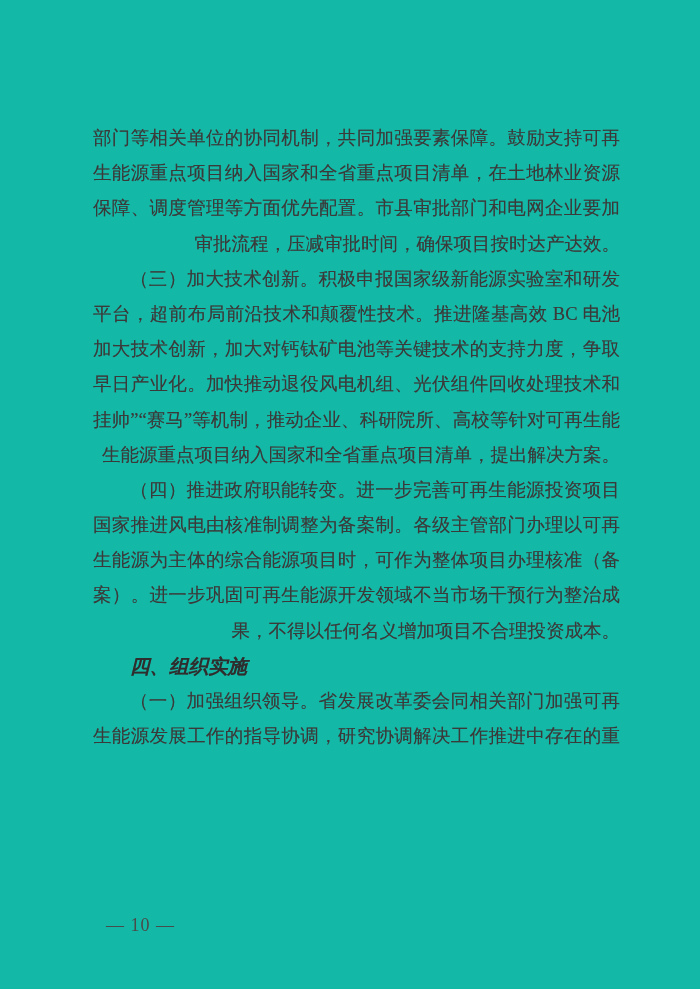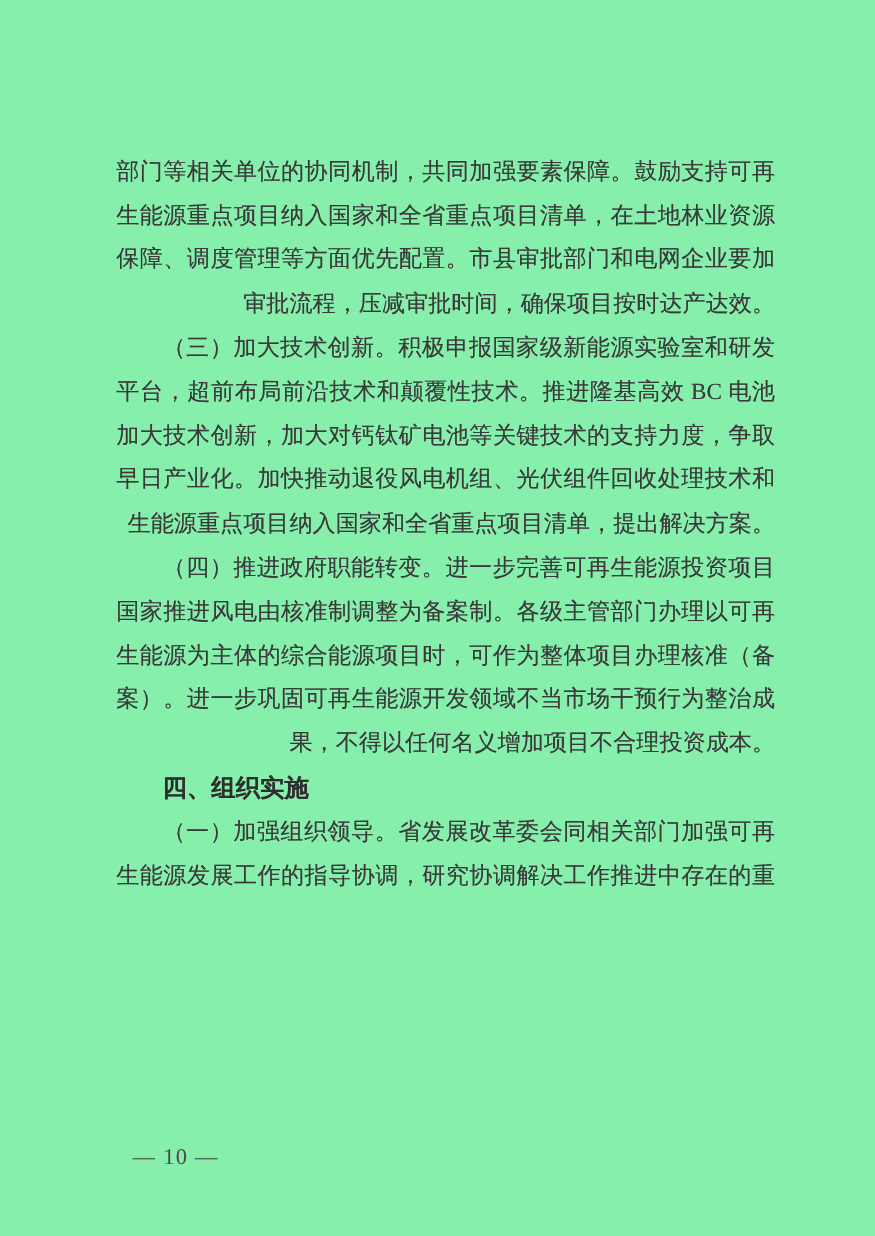--- a/index.html
+++ b/index.html
@@ -4,21 +4,21 @@
 <style>
   html, body {
     margin: 0;
     padding: 0;
     background: #ffffff;
   }
   .page {
     position: relative;
     width: 700px;
     height: 989px;
-    background: #86efac;
+    background: #14b8a6;
     overflow: hidden;
     font-family: "Liberation Serif", "DejaVu Serif", serif;
     color: #3a3a3a;
   }
   .content {
     position: absolute;
     left: 93px;
     top: 121px;
     width: 527px;
   }
@@ -40,20 +40,21 @@
   .line.indent {
     text-indent: 37px;
   }
   .line.heading {
     font-family: "Liberation Sans", "DejaVu Sans", sans-serif;
     font-weight: 700;
     font-size: 19.5px;
     color: #2e2e2e;
     text-align: left;
     text-align-last: auto;
+    font-style: italic;
   }
   .footer {
     position: absolute;
     left: 106px;
     top: 915px;
     font-size: 18px;
     letter-spacing: 1px;
     color: #4a4a4a;
     font-family: "Liberation Serif", "DejaVu Serif", serif;
   }
@@ -64,20 +65,21 @@
 <div class="page">
   <div class="content">
       <div class="line">部门等相关单位的协同机制，共同加强要素保障。鼓励支持可再</div>
       <div class="line">生能源重点项目纳入国家和全省重点项目清单，在土地林业资源</div>
       <div class="line">保障、调度管理等方面优先配置。市县审批部门和电网企业要加</div>
       <div class="line lastline">审批流程，压减审批时间，确保项目按时达产达效。</div>
       <div class="line indent">（三）加大技术创新。积极申报国家级新能源实验室和研发</div>
       <div class="line">平台，超前布局前沿技术和颠覆性技术。推进隆基高效 BC 电池</div>
       <div class="line">加大技术创新，加大对钙钛矿电池等关键技术的支持力度，争取</div>
       <div class="line">早日产业化。加快推动退役风电机组、光伏组件回收处理技术和</div>
+      <div class="line">挂帅”“赛马”等机制，推动企业、科研院所、高校等针对可再生能</div>
       <div class="line lastline">生能源重点项目纳入国家和全省重点项目清单，提出解决方案。</div>
       <div class="line indent">（四）推进政府职能转变。进一步完善可再生能源投资项目</div>
       <div class="line">国家推进风电由核准制调整为备案制。各级主管部门办理以可再</div>
       <div class="line">生能源为主体的综合能源项目时，可作为整体项目办理核准（备</div>
       <div class="line">案）。进一步巩固可再生能源开发领域不当市场干预行为整治成</div>
       <div class="line lastline">果，不得以任何名义增加项目不合理投资成本。</div>
       <div class="line heading indent">四、组织实施</div>
       <div class="line indent">（一）加强组织领导。省发展改革委会同相关部门加强可再</div>
       <div class="line">生能源发展工作的指导协调，研究协调解决工作推进中存在的重</div>
     </div>

